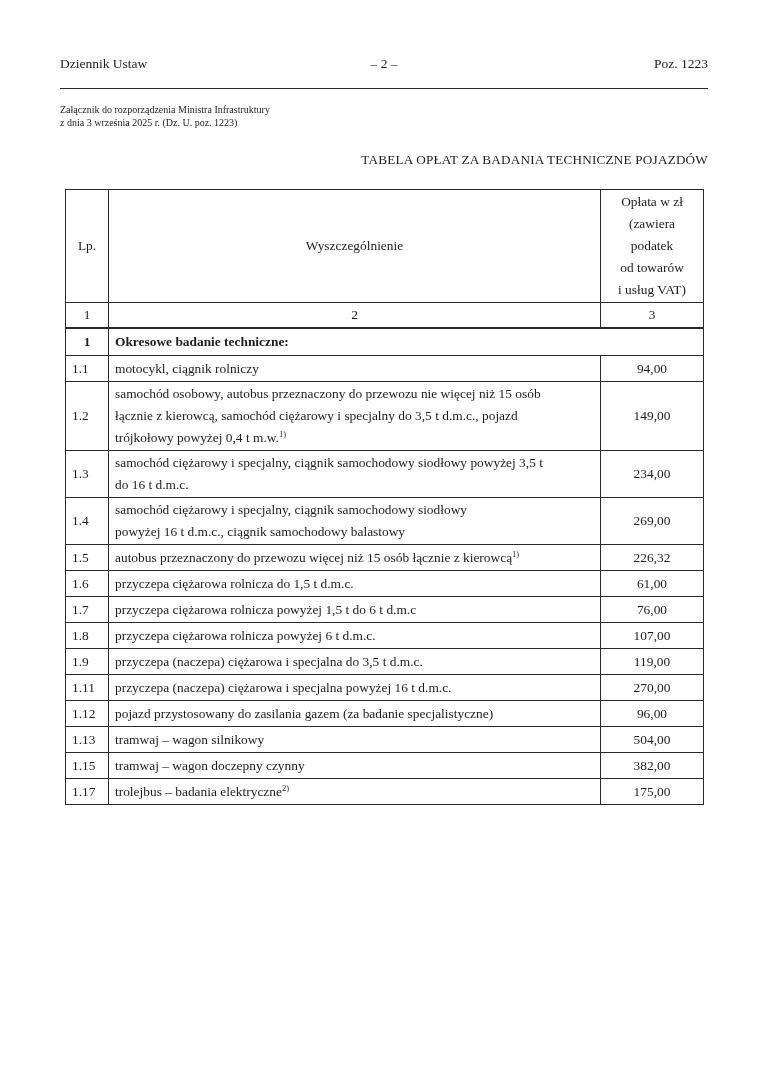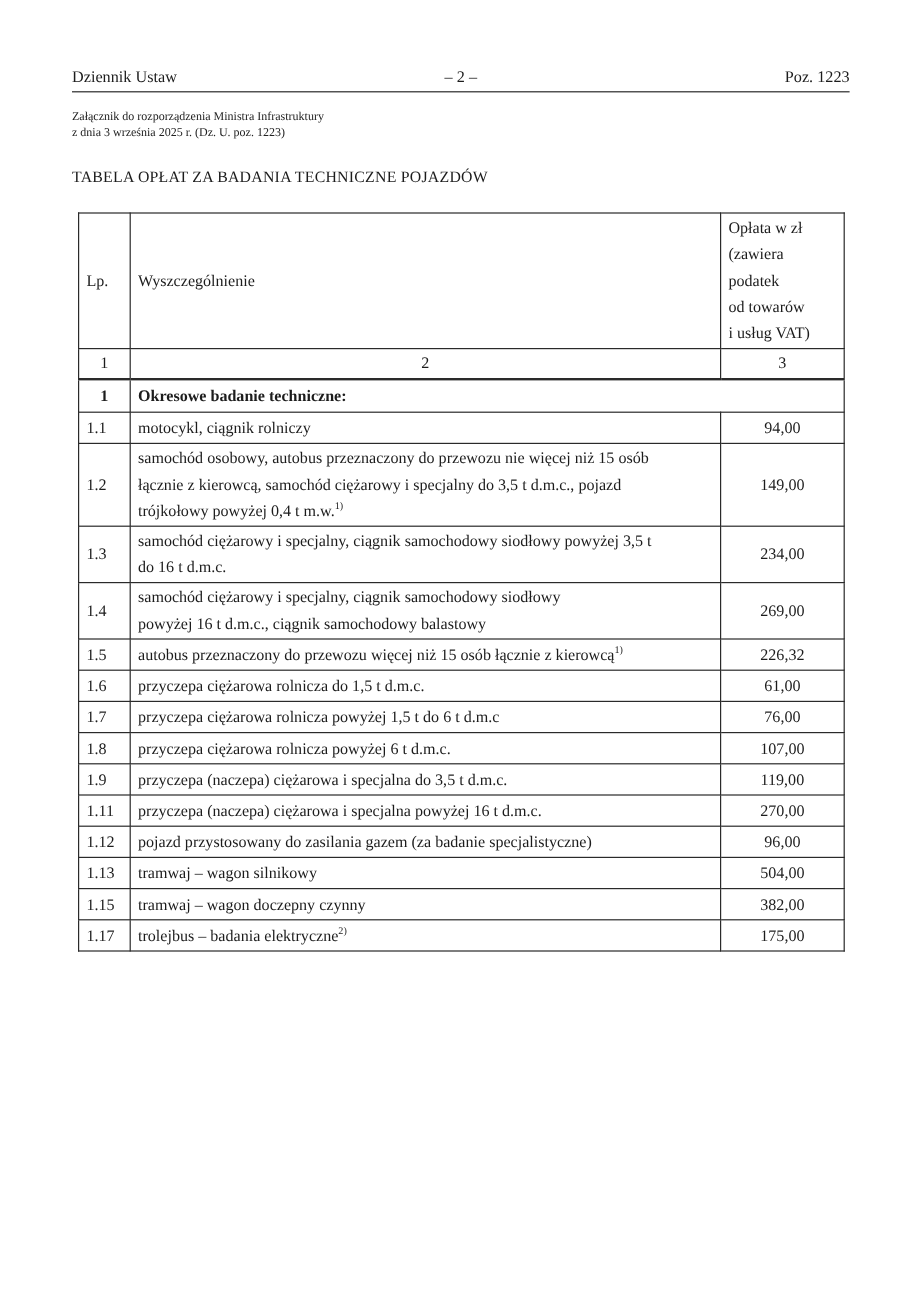--- a/index.html
+++ b/index.html
@@ -17,42 +17,42 @@
   }
   .page {
     padding: 56px 60px 0 60px;
   }
   
   .running-head {
     display: flex;
     justify-content: space-between;
     align-items: baseline;
     font-size: 13.5px;
-    padding-bottom: 4px;
+    padding-bottom: 16px;
     border-bottom: 1.6px solid #2a2a2a;
   }
   .running-head .cell { flex: 1; }
   .running-head .cell.center { text-align: center; }
   .running-head .cell.right { text-align: right; }
 
   
   .annex-wrap {
     display: flex;
     margin-top: 15px;
   }
   .annex {
     font-size: 10px;
     line-height: 12.5px;
     text-align: left;
     color: #222;
   }
 
   
   .doc-title {
-    text-align: left;
+    text-align: right;
     font-size: 13.2px;
     margin-top: 23px;
     letter-spacing: 0.2px;
   }
 
   
   table.fees {
     margin-top: 21px;
     margin-left: 5px;
     border-collapse: collapse;
@@ -65,21 +65,21 @@
   table.fees col.c-fee  { width: 103px; }
 
   table.fees td, table.fees th {
     border: 1px solid #2a2a2a;
     font-weight: normal;
     padding: 1px 6px;
     line-height: 22px;
     vertical-align: middle;
     overflow: hidden;
   }
-  tr.head-row td { height: 90px; text-align: left; }
+  tr.head-row td { height: 90px; text-align: center; }
   tr.head-row td.fee-head { line-height: 22px; }
 
   tr.numbering-row td {
     height: 21px;
     text-align: center;
     border-bottom: 2px solid #2a2a2a;
   }
 
   tr.section-row td {
     font-weight: bold;

